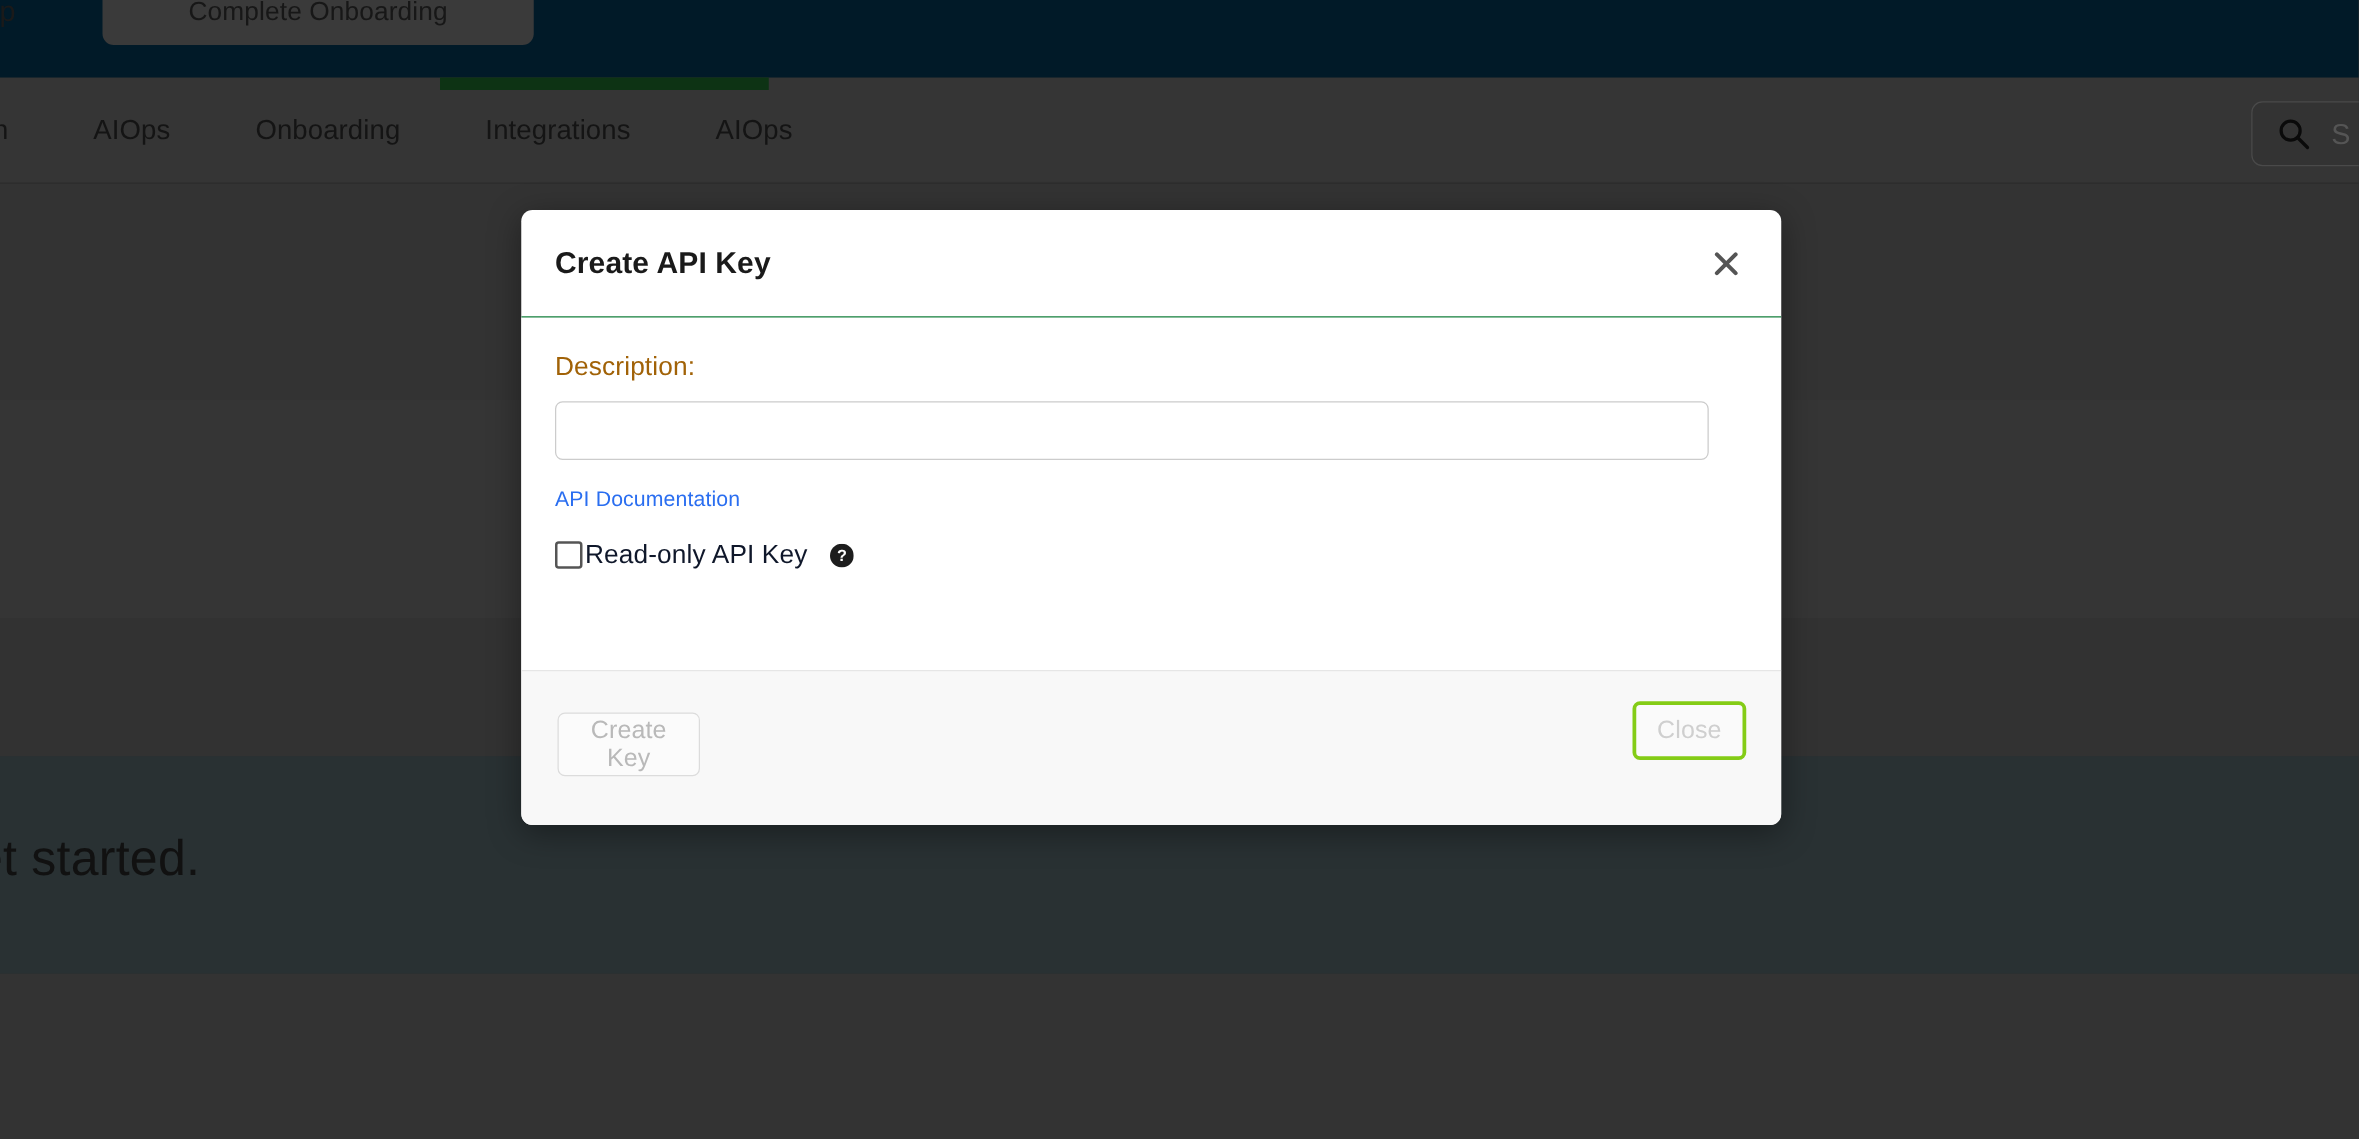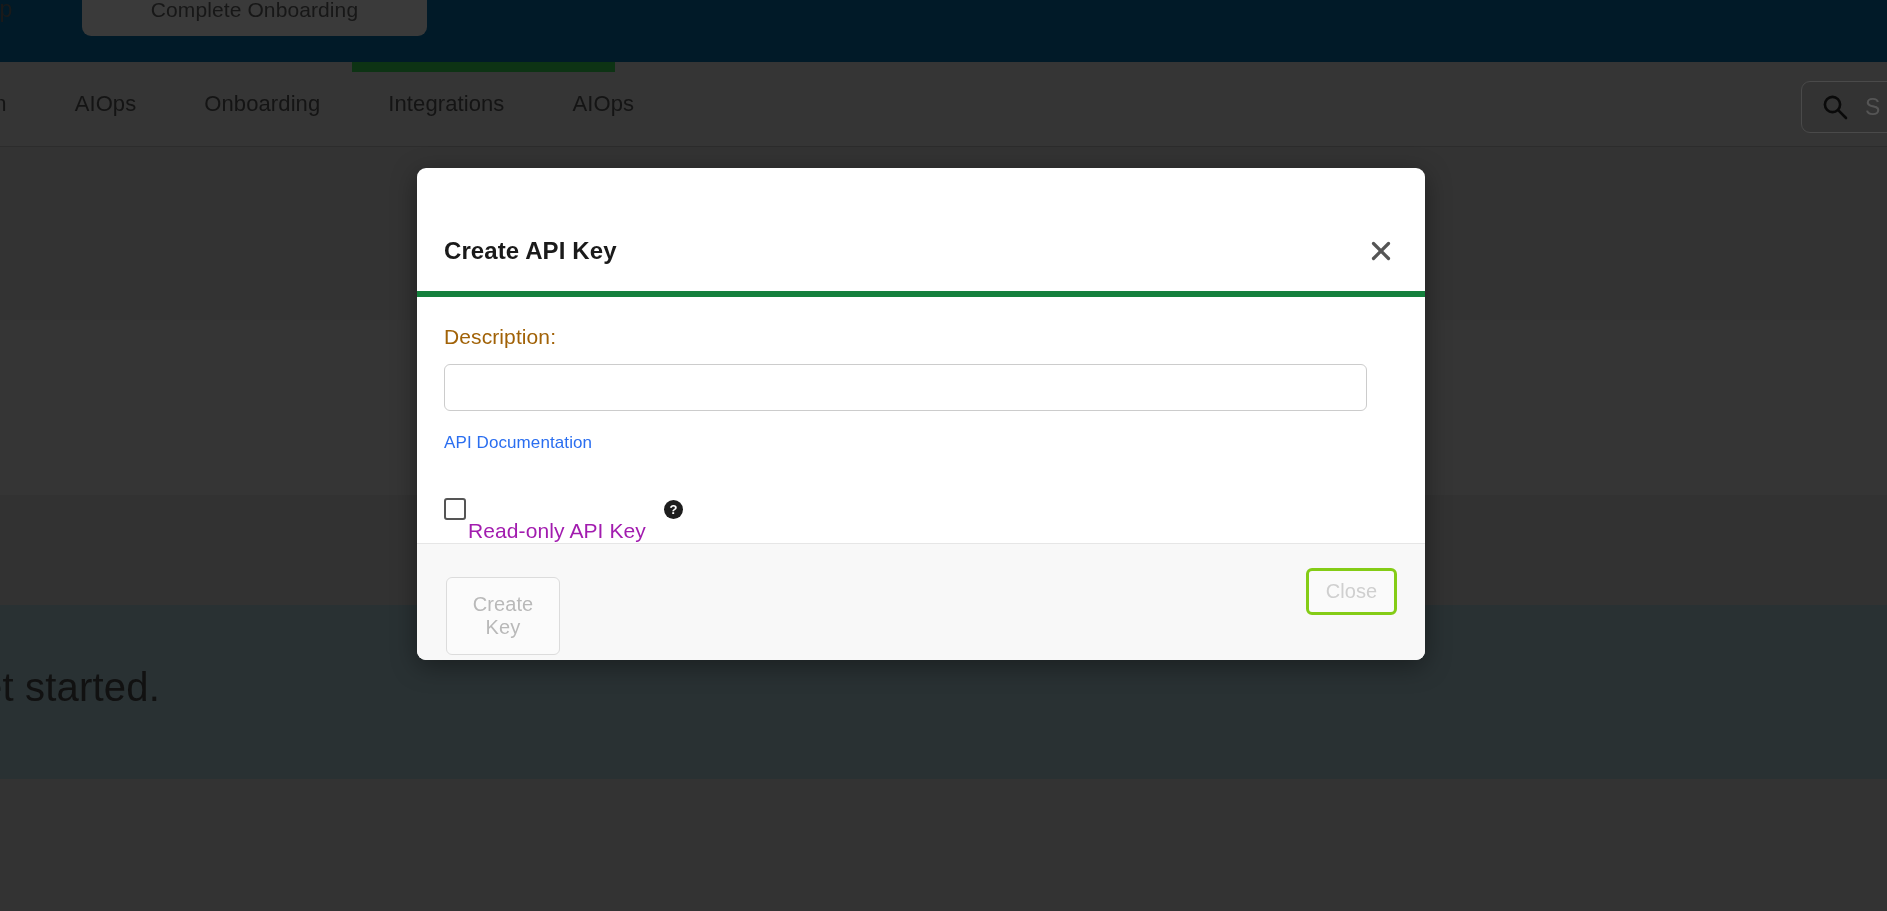--- a/index.html
+++ b/index.html
@@ -153,26 +153,25 @@
     border-radius: 9px;
     box-shadow: 0 6px 26px rgba(0,0,0,.38);
     display: flex;
     flex-direction: column;
     overflow: hidden;
   }
   .modal-header {
     position: relative;
     height: 86px;
     flex: 0 0 86px;
-    border-bottom: 6px solid #15803d;
+    border-bottom: 1px solid #15803d;
     display: flex;
     align-items: center;
     padding: 0 28px 0 27px;
     box-sizing: border-box;
-    margin-top: 43px;
   }
   .modal-title {
     font-size: 24px;
     font-weight: bold;
     color: #1a1a1a;
     letter-spacing: .1px;
   }
   .modal-close {
     position: absolute;
     right: 26px;
@@ -251,25 +250,24 @@
     left: 6px;
     top: 1px;
     width: 5px;
     height: 11px;
     border: solid #333;
     border-width: 0 2px 2px 0;
     transform: rotate(45deg);
   }
   .cbx-label {
     font-size: 21px;
-    color: #a21caf;
+    color: #0f172a;
     margin-left: 2px;
     letter-spacing: .1px;
     cursor: pointer;
-    margin-top: 44px;
   }
   .help-icon {
     margin-left: 18px;
     width: 19px;
     height: 19px;
     display: inline-flex;
     align-items: center;
     justify-content: center;
     cursor: pointer;
   }
@@ -281,21 +279,21 @@
     background: #f8f8f8;
     border-top: 1px solid #e6e6e6;
     position: relative;
     box-sizing: border-box;
   }
   .btn-create {
     position: absolute;
     left: 29px;
     top: 33px;
     width: 114px;
-    height: 78px;
+    height: 51px;
     border: 1px solid #dcdcdc;
     border-radius: 6px;
     background: #fbfbfb;
     font-family: "Liberation Sans", sans-serif;
     font-size: 20px;
     color: #b9b9b9;
     cursor: pointer;
     letter-spacing: .1px;
   }
   .btn-close {

